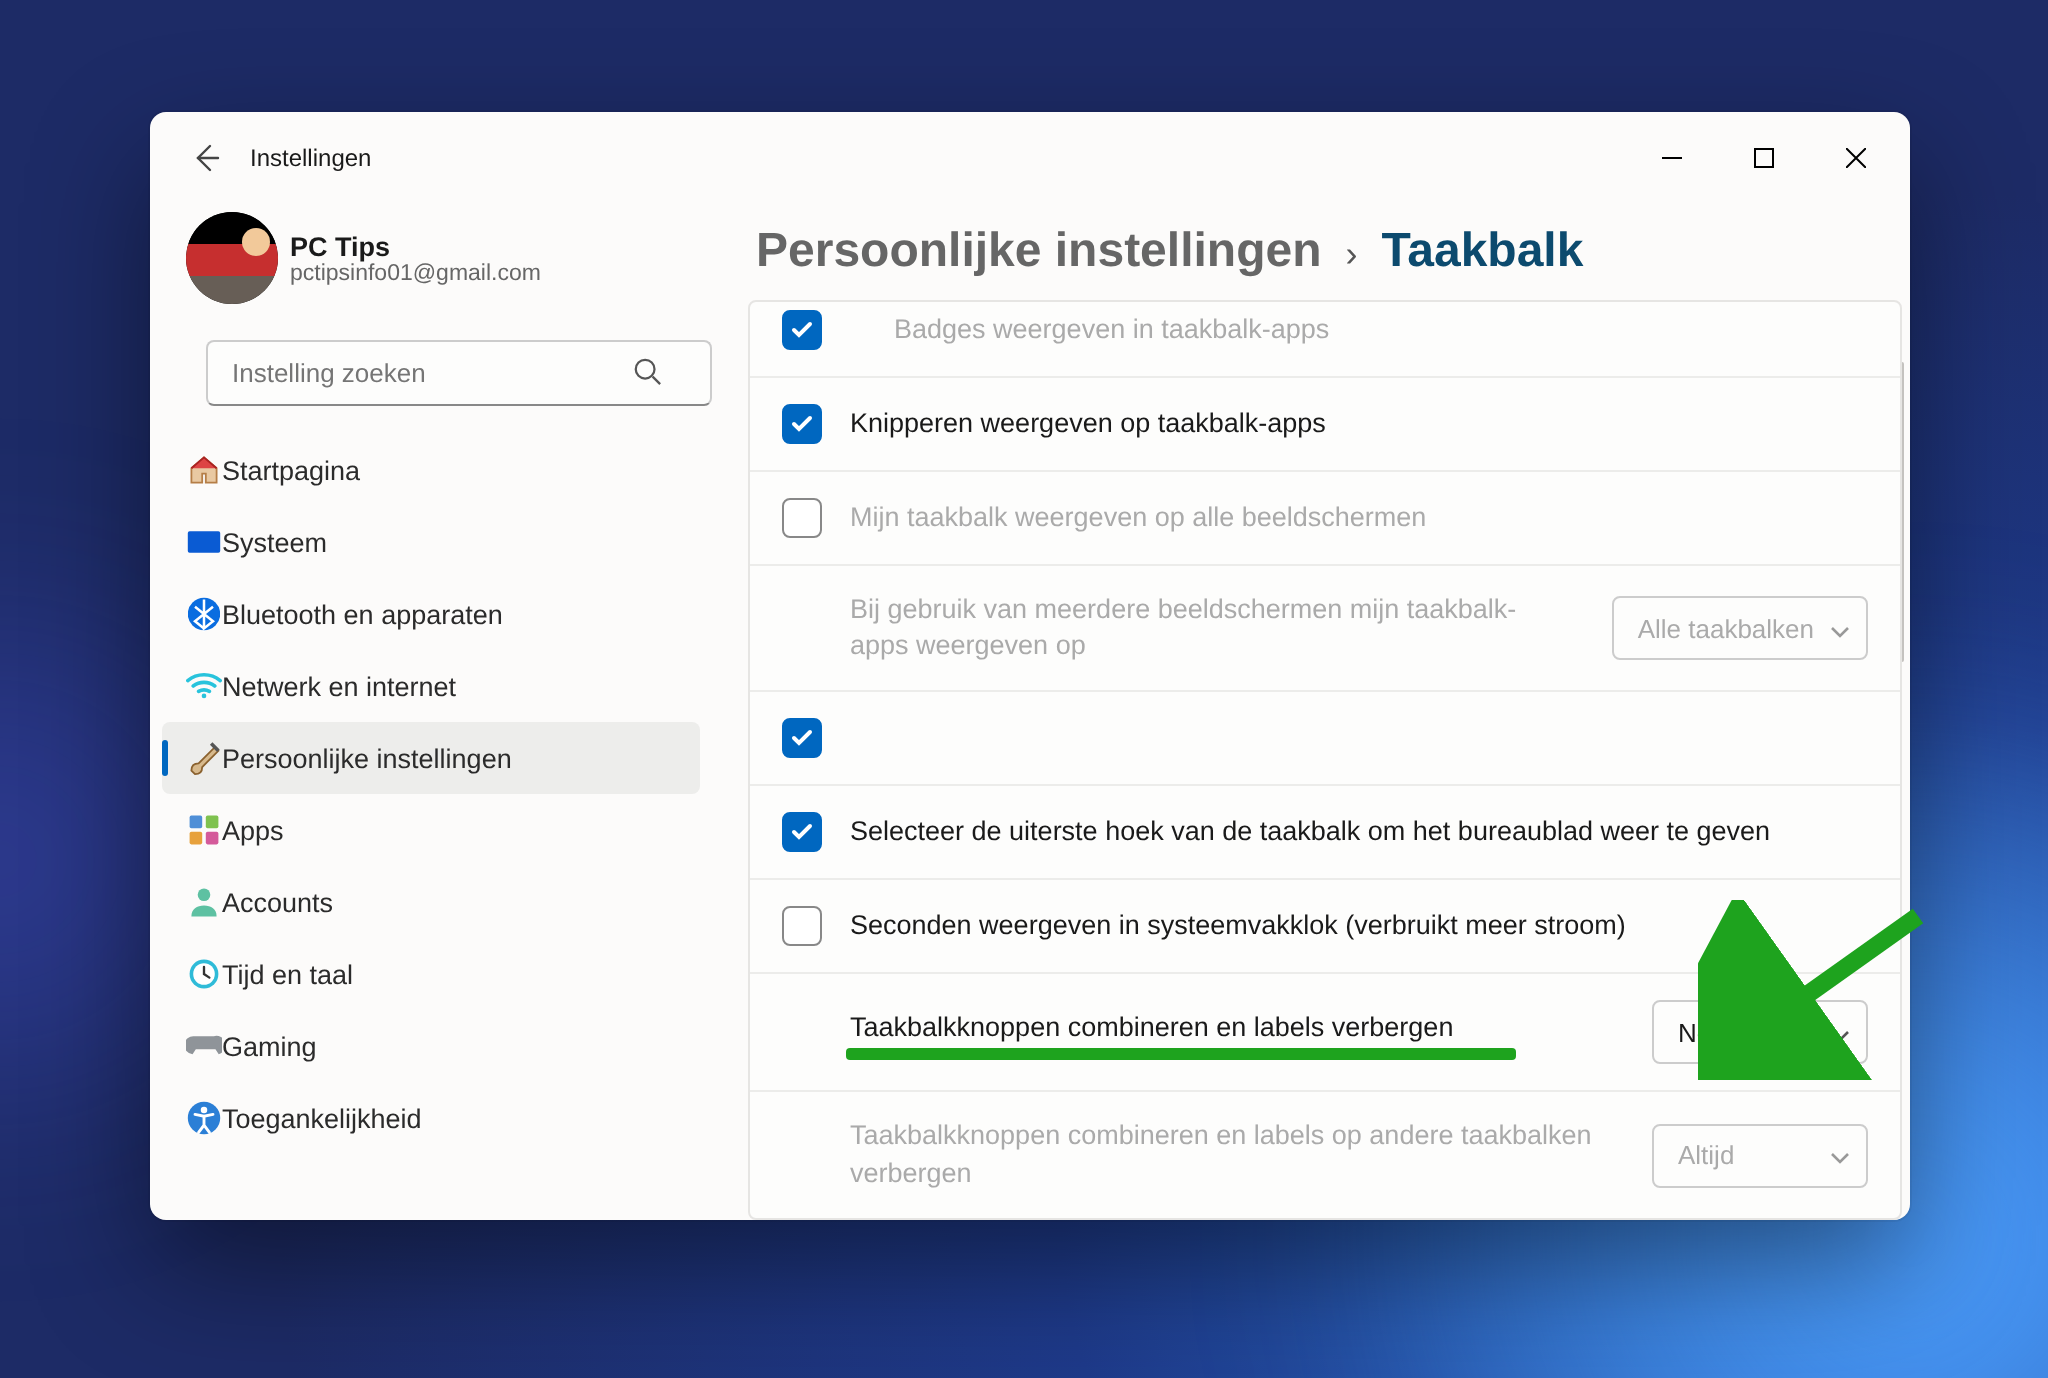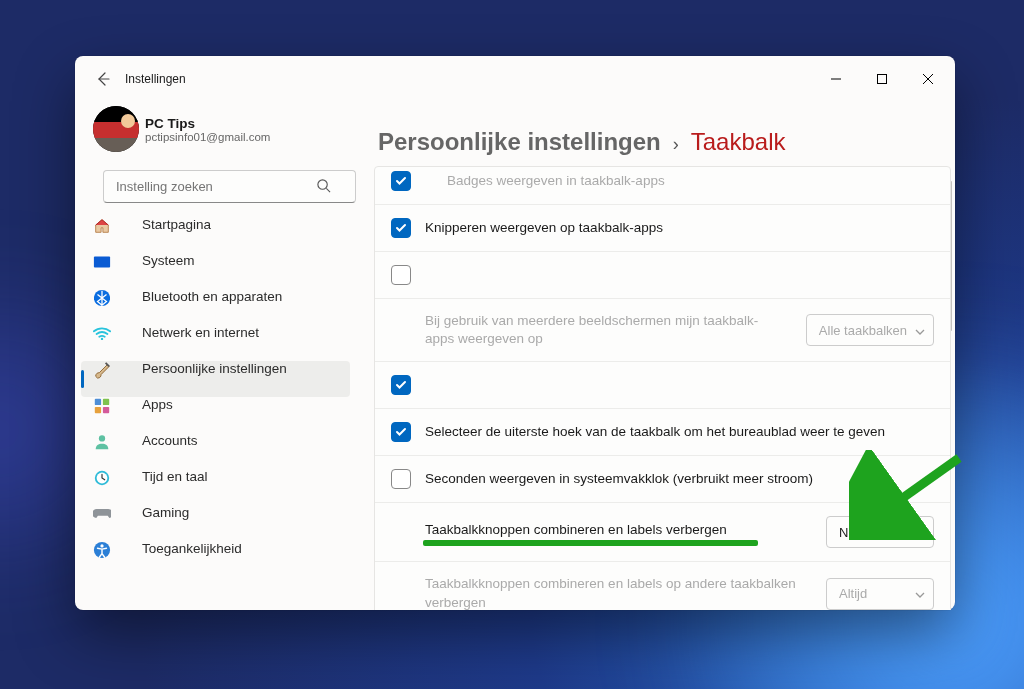--- a/index.html
+++ b/index.html
@@ -35,29 +35,29 @@
   .avatar::before { content:""; position:absolute; inset:0; background:linear-gradient(#000 35%,#c62f2f 35% 70%,#675e56 70%); }
   .avatar::after { content:""; position:absolute; left:60%; top:18%; width:14px; height:14px; border-radius:50%; background:#f2c99a; }
   .profile-name { font-size:13.5px; font-weight:600; color:#1a1a1a; }
   .profile-email { font-size:11.5px; color:#666; }
 
   .searchwrap { margin:0 14px 14px 14px; position:relative; }
   .search { width:100%; height:33px; border:1px solid #ccc; border-radius:4px; background:#fdfdfc; padding:0 36px 0 12px; font-size:13px; color:#555; border-bottom:1.5px solid #888;margin-left:14px; }
   .search-icon { position:absolute; right:11px; top:8px; color:#555; }
 
   .nav { list-style:none; padding:0 6px; }
-  .nav li { display:flex; gap:31px; height:36px; padding:0 12px; font-size:13.5px; color:#2b2b2b; border-radius:4px; position:relative; }
+  .nav li { display:flex; align-items:center; gap:0; height:36px; padding:0 12px; font-size:13.5px; color:#2b2b2b; border-radius:4px; position:relative; }
   .nav li.sel { background:#ededeb; }
   .nav li.sel::before { content:""; position:absolute; left:0; top:9px; width:3px; height:18px; background:#0067c0; border-radius:2px; }
   .nav .nicon { width:18px; height:18px; display:flex; align-items:center; justify-content:center; }
 
   .main { flex:1; display:flex; flex-direction:column; min-width:0; padding-right:4px; }
   .crumb { padding:12px 26px 10px 18px; display:flex; align-items:baseline; gap:12px; }
   .crumb-parent { font-size:24px; font-weight:600; color:#666; }
-  .crumb-current { font-size:24px; font-weight:400; color:#b91c1c;margin-top:16px; }
+  .crumb-current { font-size:24px; font-weight:700; color:#0c4a6e; }
   .crumb-sep { font-size:18px; color:#555; }
 
   .scroll { flex:1; overflow:hidden; position:relative; margin:0 0 0 14px; }
   .list { border:1px solid #e6e5e3; border-radius:4px; background:#fdfdfc; }
   .row { display:flex; align-items:center; gap:14px; padding:13px 16px; border-bottom:1px solid #ececea; font-size:13.5px; color:#1a1a1a; }
   .row:last-child { border-bottom:none; }
   .row.disabled .row-label { color:#aaa; }
   .row.top-cut { padding-top:4px;gap:36px; }
   .row-label { flex:1; line-height:1.35; padding-right:12px; }
   .chk { width:20px; height:20px; border-radius:4px; border:1.5px solid #888; flex-shrink:0; display:flex; align-items:center; justify-content:center; }
@@ -255,20 +255,21 @@
             <div class="chk on">
                 <svg width="12" height="12" viewBox="0 0 12 12">
                   <path d="M2 6l2.5 2.5L10 3" stroke="#fff" stroke-width="2" fill="none" stroke-linecap="round"></path>
                 </svg>
               </div>
             <div class="row-label">Knipperen weergeven op taakbalk-apps</div>
           </div>
 
           <div class="row disabled">
             <div class="chk off"></div>
+            <div class="row-label">Mijn taakbalk weergeven op alle beeldschermen</div>
           </div>
 
           <div class="row disabled">
             <div style="width:20px"></div>
             <div class="row-label">Bij gebruik van meerdere beeldschermen mijn taakbalk-apps weergeven op</div>
             <div class="dd disabled">
               <span>Alle taakbalken</span>
               <span class="chev"><svg width="10" height="6" viewBox="0 0 10 6">
                     <path d="M1 1l4 4 4-4" stroke="#999" stroke-width="1.3" fill="none"></path>
                   </svg></span>

